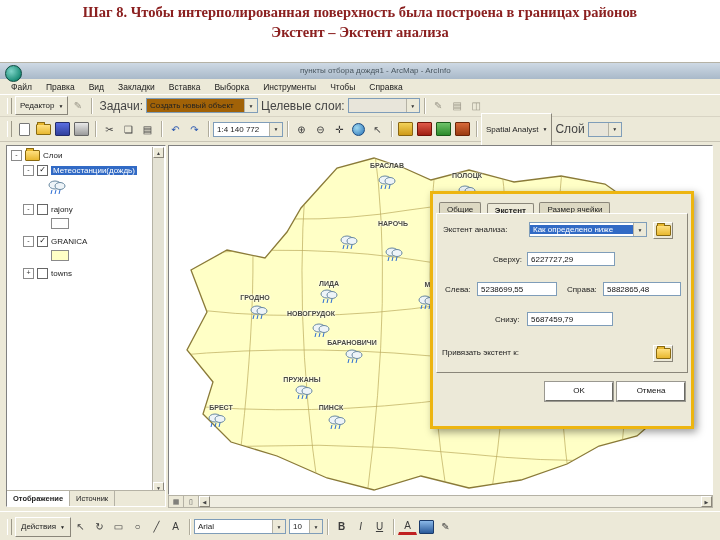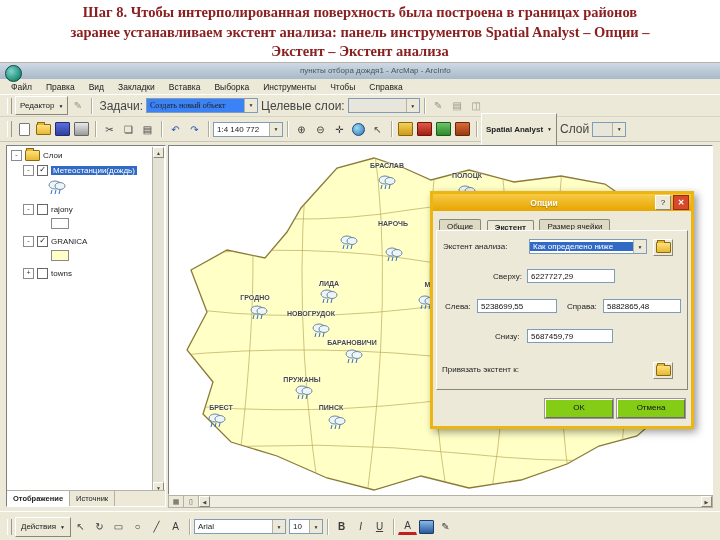--- a/index.html
+++ b/index.html
@@ -48,33 +48,32 @@
   .dlg-help{background:#ece9d8;border:1px solid;border-color:#fff #8a867a #8a867a #fff;color:#222;}
   .dlg-close{background:#d6492a;border:1px solid #9c2a12;color:#fff;font-weight:bold;}
   .dlg-body{position:relative;height:218px;}
   .dtab{display:inline-block;font-size:8px;padding:2px 7px 1px;border:1px solid #8a867a;border-bottom:none;background:#ddd9c3;margin-right:1px;border-radius:2px 2px 0 0;color:#222;}
   .dtab.active{background:#ece9d8;font-weight:bold;position:relative;top:1px;}
   .dpanel{position:absolute;left:3px;right:3px;top:19px;height:158px;border:1px solid;border-color:#fff #8a867a #8a867a #fff;background:#ece9d8;}
   .dlabel{position:absolute;font-size:8px;color:#222;white-space:nowrap;}
   .dinput{position:absolute;height:14px;background:#fff;border:1px solid #7f9db9;font-size:8px;color:#111;display:flex;align-items:center;padding:0 3px;box-sizing:border-box;}
   .dcombo{position:absolute;height:15px;}
   .browse{position:absolute;width:18px;height:15px;}
-  .dbtn{position:absolute;width:66px;height:17px;background:#84cc16;border:1px solid;border-color:#fff #6a6a64 #6a6a64 #fff;box-shadow:0 0 0 1px #9a9890;font-size:8px;color:#111;text-align:center;line-height:15px;}
+  .dbtn{position:absolute;width:66px;height:17px;background:#ffffff;border:1px solid;border-color:#fff #6a6a64 #6a6a64 #fff;box-shadow:0 0 0 1px #9a9890;font-size:8px;color:#111;text-align:center;line-height:15px;}
   .draw-toolbar{position:absolute;left:0;top:448px;width:720px;height:30px;background:#ece9d8;border-top:1px solid #fff;display:flex;align-items:center;padding-left:4px;box-sizing:border-box;}
   .globe{position:absolute;left:5px;top:2px;width:15px;height:15px;border-radius:50%;background:radial-gradient(circle at 35% 35%,#7fd4c8,#1e8f7a 70%,#0c5a4c);border:1px solid #0a4a40;z-index:60;}
   .bold-b{font-weight:bold;} .ital-i{font-style:italic;} .und-u{text-decoration:underline;}
 </style>
 </head>
 <body>
 
 <div class="page">
 
   <div class="slide-title">
     <div>Шаг 8. Чтобы интерполированная поверхность была построена в границах районов</div>
-    <div>заранее устанавливаем экстент анализа: панель инструментов Spatial Analyst – Опции –</div>
     <div>Экстент – Экстент анализа</div>
   </div>
 
   <div class="window">
     <div class="globe"></div>
 
     <div class="titlebar">
       <span class="titlebar-text">пункты отбора дождя1 - ArcMap - ArcInfo</span>
     </div>
 
@@ -92,21 +91,21 @@
 
     <div class="toolbar toolbar-a">
       <div class="grip"></div>
       <div class="btn3d" style="height:17px;padding:0 4px;">
         <span>Редактор</span>
         <span style="font-size:5px;margin-left:4px;">▼</span>
       </div>
       <div class="ticon dim">✎</div>
       <div class="sep"></div>
       <span class="tlabel">Задачи:</span>
-      <div class="combo" style="width:112px;background:#3b82f6;font-family:Liberation Serif, serif;">
+      <div class="combo" style="width:112px;background:#a16207;">
         <span class="val">Создать новый объект</span>
         <span class="arrow">▼</span>
       </div>
       <span class="tlabel">Целевые слои:</span>
       <div class="combo" style="width:72px;background:#e8e5da;">
         <span class="val"></span>
         <span class="arrow">▼</span>
       </div>
       <div class="sep"></div>
       <div class="ticon dim">✎</div>
@@ -155,21 +154,21 @@
       <div class="ticon">
           <span class="iconsq" style="background:linear-gradient(#e05a48,#a01f12);border:1px solid #701208;"></span>
         </div>
       <div class="ticon">
           <span class="iconsq" style="background:linear-gradient(#6fc46a,#2d8a2a);border:1px solid #1c5a1a;"></span>
         </div>
       <div class="ticon">
           <span class="iconsq" style="background:linear-gradient(#d86a3a,#9a3a10);border:1px solid #6a2408;"></span>
         </div>
       <div class="sep"></div>
-      <div class="btn3d" style="height:17px;padding:7px 4px;font-weight:bold;">
+      <div class="btn3d" style="height:17px;padding:7px 4px;">
         <span>Spatial Analyst</span>
         <span style="font-size:5px;margin-left:4px;">▼</span>
       </div>
       <span class="tlabel">Слой</span>
       <div class="combo" style="width:34px;background:#e8e5da;">
         <span class="val"></span>
         <span class="arrow">▼</span>
       </div>
     </div>
 
@@ -345,25 +344,20 @@
 
     <div class="hscroll">
       <div class="viewbtn">▦</div>
       <div class="viewbtn">▯</div>
       <div class="scroll-btn" style="height:100%;">◀</div>
       <div style="flex:1;"></div>
       <div class="scroll-btn" style="height:100%;">▶</div>
     </div>
 
     <div class="dialog">
-      <div class="dlg-titlebar">
-        <span class="dlg-title">Опции</span>
-        <span class="dlg-btn dlg-help">?</span>
-        <span class="dlg-btn dlg-close">✕</span>
-      </div>
       <div class="dlg-body">
         <div style="position:absolute;left:6px;top:4px;">
           <span class="dtab">Общие</span>
           <span class="dtab active">Экстент</span>
           <span class="dtab">Размер ячейки</span>
         </div>
         <div class="dpanel">
           <span class="dlabel" style="left:6px;top:11px;">Экстент анализа:</span>
           <div class="combo dcombo" style="left:92px;top:8px;width:118px;">
             <span class="val" style="background:#316ac5;color:#fff;">Как определено ниже</span>

